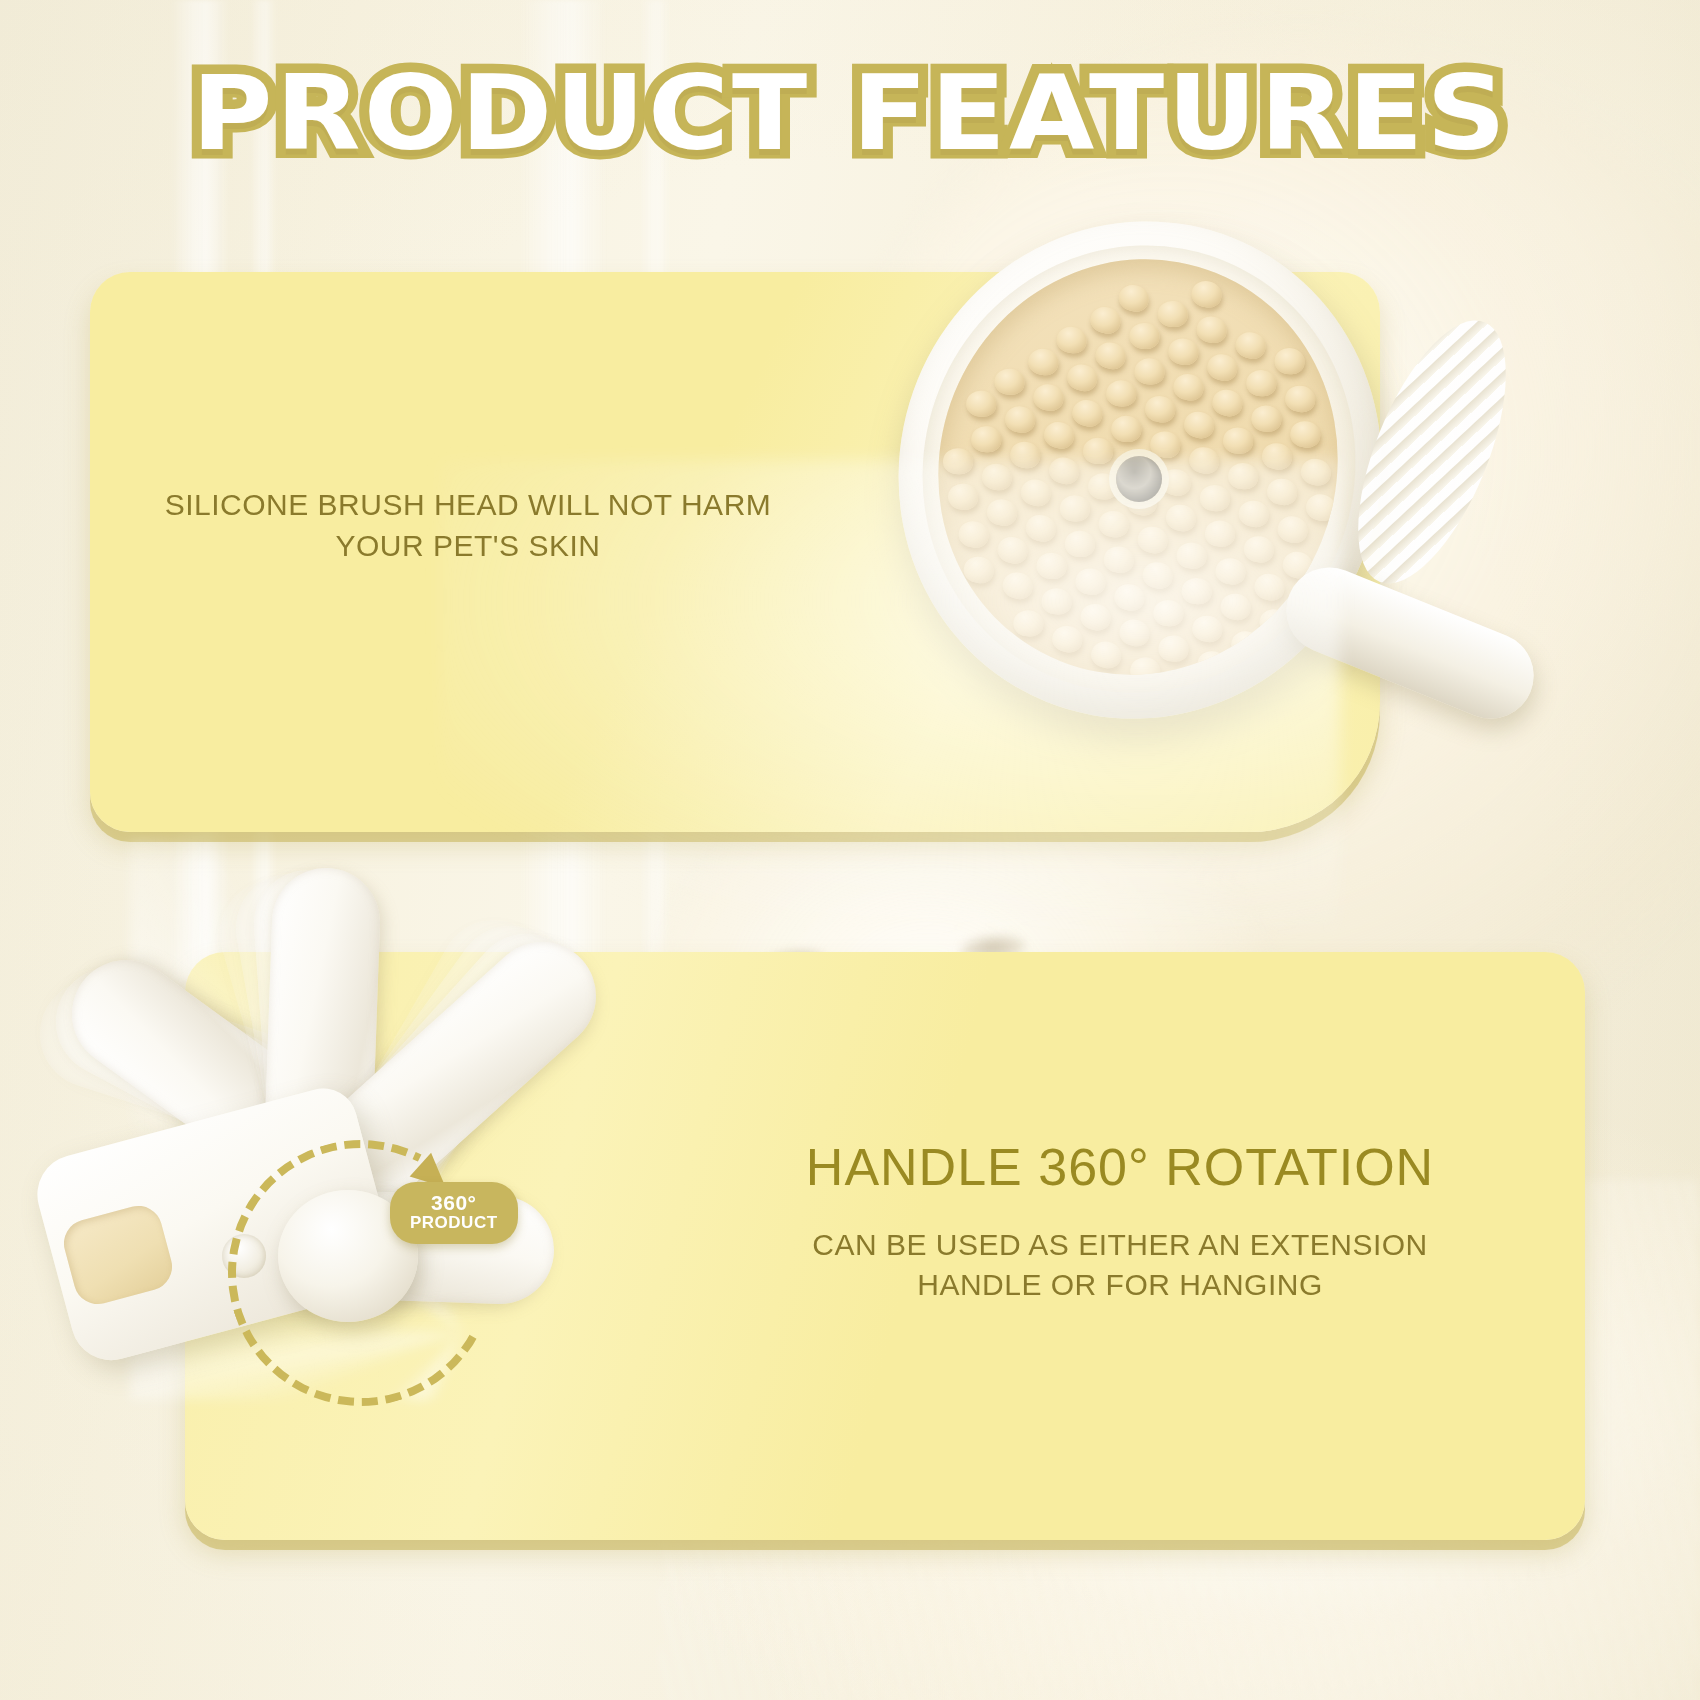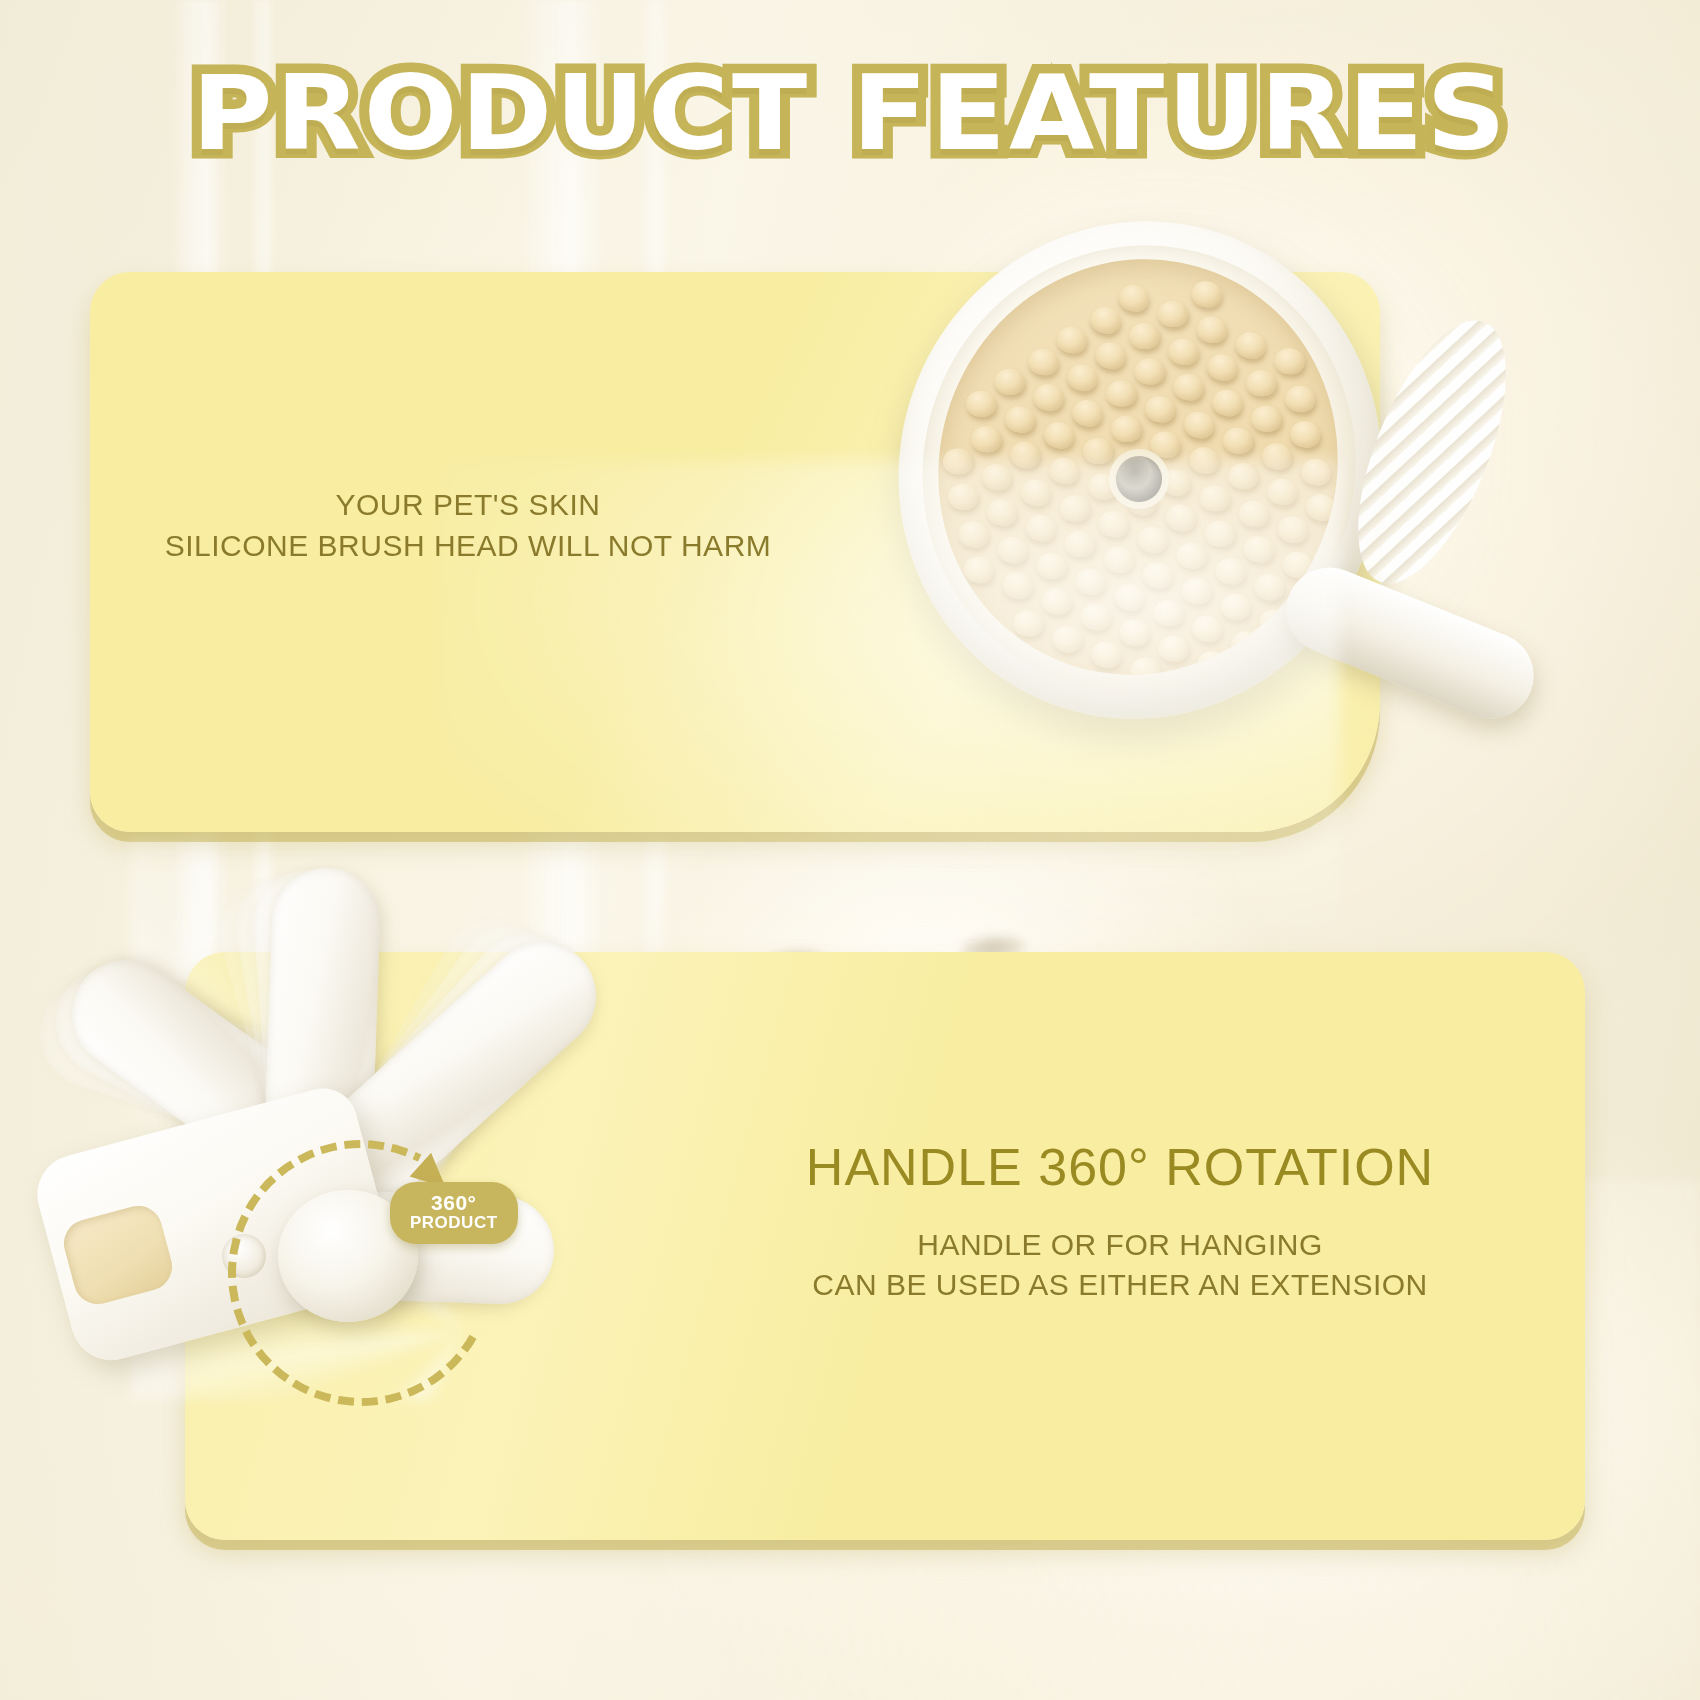--- a/index.html
+++ b/index.html
@@ -507,22 +507,22 @@
         <div class="bristle" style="left: 266px; top: 382px; transform: rotate(-16deg);"></div>
       </div>
     <div class="brush-ridges"></div>
     <div class="brush-nozzle"></div>
     <div class="brush-handle"></div>
   </div>
   <div class="spray-mist" style="left:440px; top:460px;"></div>
 
   <div class="feature-text text-spray">
     <div class="feature-sub">
+      <span>SILICONE BRUSH HEAD WILL NOT HARM</span>
       <span>YOUR PET'S SKIN</span>
-      <span>SILICONE BRUSH HEAD WILL NOT HARM</span>
     </div>
   </div>
 
   <div class="card card-bottom"></div>
 
   <div class="rot-wrap">
     <div class="glow-fan"></div>
     <div id="loops">
         <div class="loop ghost2" style="left: 30px; top: 120px; height: 300px; transform: rotate(-72deg);"></div>
         <div class="loop ghost" style="left: 46px; top: 108px; height: 310px; transform: rotate(-62deg);"></div>
@@ -546,18 +546,18 @@
     <div class="pivot"></div>
     <div class="rot-badge">
       <div class="b1">360°</div>
       <div class="b2">PRODUCT</div>
     </div>
   </div>
 
   <div class="feature-text text-rot">
     <div class="feature-head">HANDLE 360° ROTATION</div>
     <div class="feature-sub">
+      <span>CAN BE USED AS EITHER AN EXTENSION</span>
       <span>HANDLE OR FOR HANGING</span>
-      <span>CAN BE USED AS EITHER AN EXTENSION</span>
     </div>
   </div>
 
 </div>
 
 </body></html>

